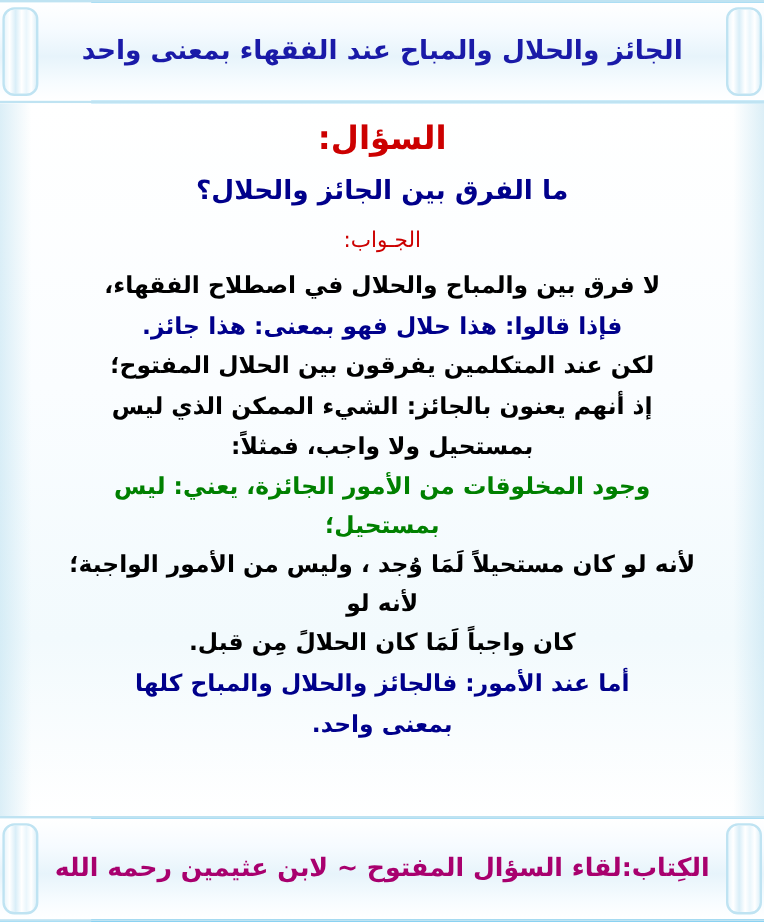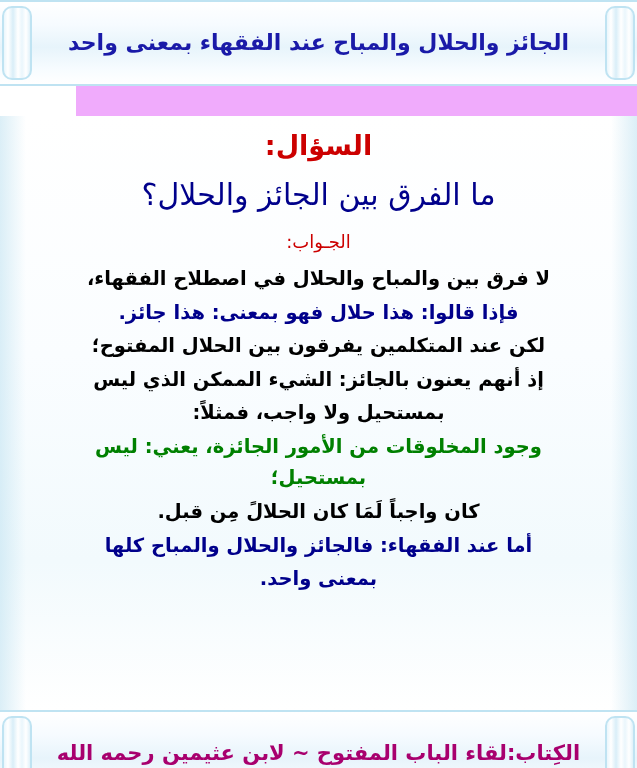--- a/index.html
+++ b/index.html
@@ -11,21 +11,21 @@
     height: 768px;
     background: #ffffff;
     font-family: "DejaVu Sans", "Liberation Sans", sans-serif;
     overflow: hidden;
   }
 
   .page {
     position: relative;
     width: 561px;
     height: 768px;
-    background: #f0abfc;
+    background: #0ea5e9;
     box-sizing: border-box;
   }
 
   
   .scroll-banner {
     position: relative;
     width: 637px;
     height: 86px;
     background: linear-gradient(to bottom, #ffffff 0%, #f6fbff 28%, #e7f4fb 55%, #f7fcff 82%, #ffffff 100%);
     border-top: 2px solid #bfe3f2;
@@ -73,21 +73,20 @@
   
   .content {
     position: relative;
     width: 637px;
     height: 594px;
     background: linear-gradient(to bottom, #ffffff 0%, #fafdff 40%, #f2fafd 75%, #ffffff 100%);
     box-sizing: border-box;
     padding: 6px 40px 0 40px;
     text-align: center;
     overflow: hidden;
-    margin-top: 30px;
   }
   
   .content::before,
   .content::after {
     content: "";
     position: absolute;
     top: 0;
     bottom: 0;
     width: 26px;
     background: linear-gradient(to left, rgba(190,225,240,0.55), rgba(255,255,255,0));
@@ -97,22 +96,22 @@
   .content::after  { left: 0; transform: scaleX(-1); }
 
   .q-label {
     font-size: 27px;
     font-weight: bold;
     color: #cc0000;
     margin: 6px 0 2px 0;
     line-height: 1.3;
   }
   .q-text {
-    font-size: 30px;
-    font-weight: normal;
+    font-size: 22px;
+    font-weight: bold;
     color: #00008b;
     margin: 12px 0 14px 0;
     line-height: 1.35;
   }
   .a-label {
     font-size: 18px;
     font-weight: normal;
     color: #cc0000;
     margin: 4px 0 10px 0;
     line-height: 1.3;
@@ -150,24 +149,25 @@
 
     <div class="a-label">الجـواب:</div>
 
     <div class="answer">
       <p class="c-dark">لا فرق بين والمباح والحلال في اصطلاح الفقهاء،</p>
       <p class="c-blue">فإذا قالوا: هذا حلال فهو بمعنى: هذا جائز.</p>
       <p class="c-dark">لكن عند المتكلمين يفرقون بين الحلال المفتوح؛</p>
       <p class="c-dark">إذ أنهم يعنون بالجائز: الشيء الممكن الذي ليس</p>
       <p class="c-dark">بمستحيل ولا واجب، فمثلاً:</p>
       <p class="c-green">وجود المخلوقات من الأمور الجائزة، يعني: ليس بمستحيل؛</p>
+      <p class="c-dark">لأنه لو كان مستحيلاً لَمَا وُجد ، وليس من الأمور الواجبة؛ لأنه لو</p>
       <p class="c-dark">كان واجباً لَمَا كان الحلالً مِن قبل.</p>
-      <p class="c-blue">أما عند الفقهاء: فالجائز والحلال والمباح كلها</p>
+      <p class="c-blue">أما عند الأمور: فالجائز والحلال والمباح كلها</p>
       <p class="c-blue">بمعنى واحد.</p>
     </div>
 
   </div>
 
   <div class="scroll-banner bottom">
-    <div class="banner-text bottom-text">الكِتاب:لقاء الباب المفتوح ~ لابن عثيمين رحمه الله</div>
+    <div class="banner-text bottom-text">الكِتاب:لقاء السؤال المفتوح ~ لابن عثيمين رحمه الله</div>
   </div>
 
 </div>
 
 </body></html>

